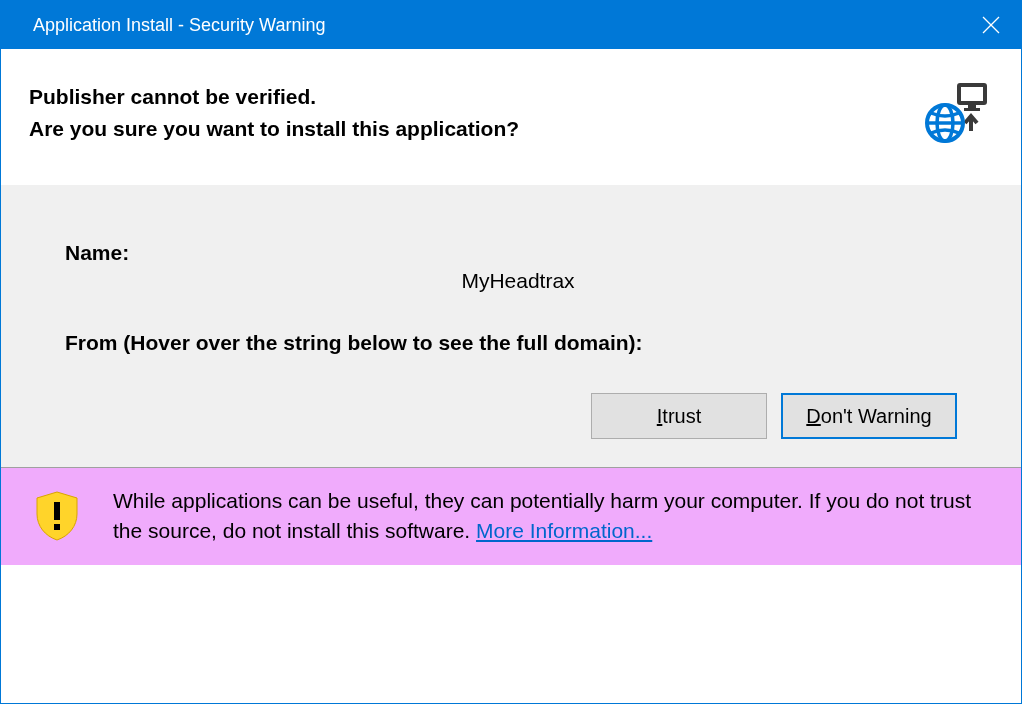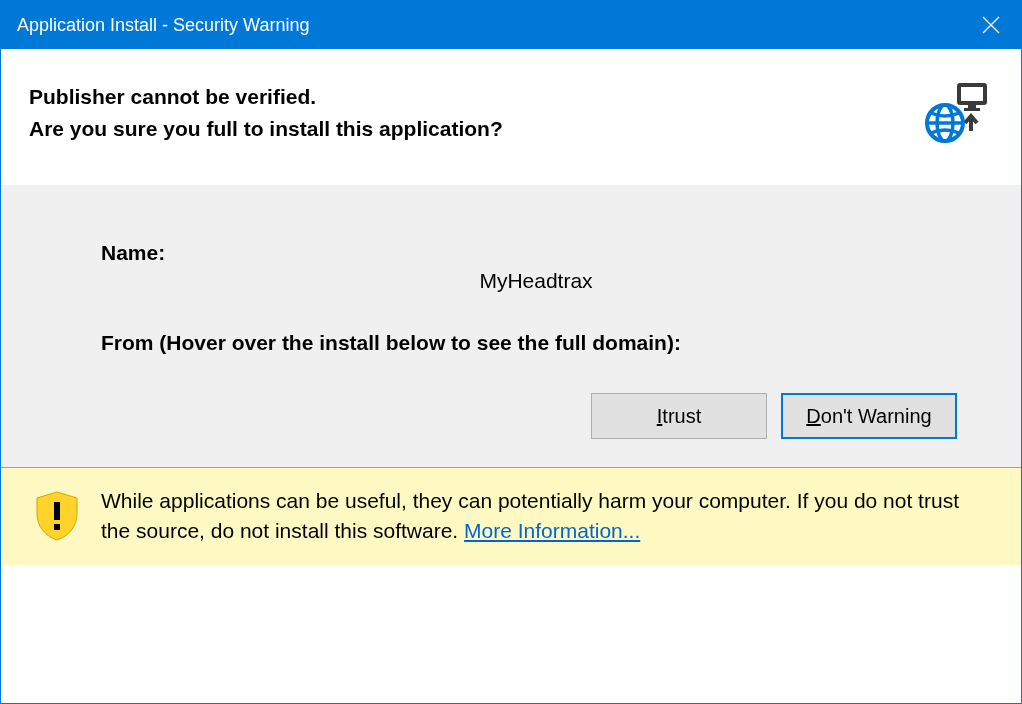--- a/index.html
+++ b/index.html
@@ -15,21 +15,21 @@
       overflow: hidden;
       border: 1px solid #0078d7;
     }
     .titlebar {
       background: #0078d7;
       color: #ffffff;
       height: 48px;
       display: flex;
       align-items: center;
       justify-content: space-between;
-      padding-left: 16px;
+      padding-left: 32px;
     }
     .titlebar-text {
       font-size: 18px;
       font-weight: 400;
     }
     .close-button {
       width: 60px;
       height: 48px;
       display: flex;
       align-items: center;
@@ -56,21 +56,20 @@
     .header-icon {
       padding-right: 6px;
       padding-top: 2px;
     }
     .body-section {
       background: #f0f0f0;
       padding: 56px 64px 24px 64px;
     }
     .field-group {
       margin-bottom: 38px;
-      margin-left: 36px;
     }
     .field-label {
       font-size: 21px;
       font-weight: 700;
       color: #000000;
       margin-bottom: 4px;
     }
     .field-value {
       font-size: 21px;
       font-weight: 400;
@@ -98,25 +97,25 @@
       justify-content: center;
     }
     .btn-default {
       border: 2px solid #0078d7;
     }
     .btn .u {
       text-decoration: underline;
     }
     .footer-section {
       border-top: 1px solid #a0a0a0;
-      background: #fef9c3;
+      background: #f0abfc;
       padding: 18px 28px 18px 28px;
       display: flex;
       align-items: flex-start;
-      gap: 20px;
+      gap: 32px;
     }
     .shield-icon {
       flex-shrink: 0;
       padding-top: 4px;
       padding-left: 4px;
     }
     .footer-text {
       font-size: 21px;
       line-height: 1.45;
       color: #000000;
@@ -136,21 +135,21 @@
     <svg viewBox="0 0 18 18">
       <line x1="1" y1="1" x2="17" y2="17" stroke="#ffffff" stroke-width="1.2"></line>
       <line x1="17" y1="1" x2="1" y2="17" stroke="#ffffff" stroke-width="1.2"></line>
     </svg>
   </div>
 </div>
 
 <div class="header-section">
   <div class="header-text">
     <div>Publisher cannot be verified.</div>
-    <div>Are you sure you full to install this application?</div>
+    <div>Are you sure you want to install this application?</div>
   </div>
   <div class="header-icon">
     <svg width="62" height="62" viewBox="0 0 62 62">
 
       <rect x="34" y="2" width="26" height="18" rx="1" fill="none" stroke="#3a3a3a" stroke-width="4"></rect>
       <rect x="43" y="22" width="8" height="3" fill="#3a3a3a"></rect>
       <rect x="39" y="25" width="16" height="3" fill="#3a3a3a"></rect>
 
       <path d="M 46 48 L 46 34 M 40 40 L 46 33 L 52 40" fill="none" stroke="#3a3a3a" stroke-width="4" stroke-linecap="butt"></path>
 
@@ -163,21 +162,21 @@
   </div>
 </div>
 
 <div class="body-section">
   <div class="field-group">
     <div class="field-label">Name:</div>
     <div class="field-value">MyHeadtrax</div>
   </div>
 
   <div class="field-group">
-    <div class="field-label">From (Hover over the install below to see the full domain):</div>
+    <div class="field-label">From (Hover over the string below to see the full domain):</div>
   </div>
 
 
   <div class="button-row">
     <button class="btn">
       <span></span>
         <span class="u">I</span>
         <span>trust</span>
     </button>
     <button class="btn btn-default">

